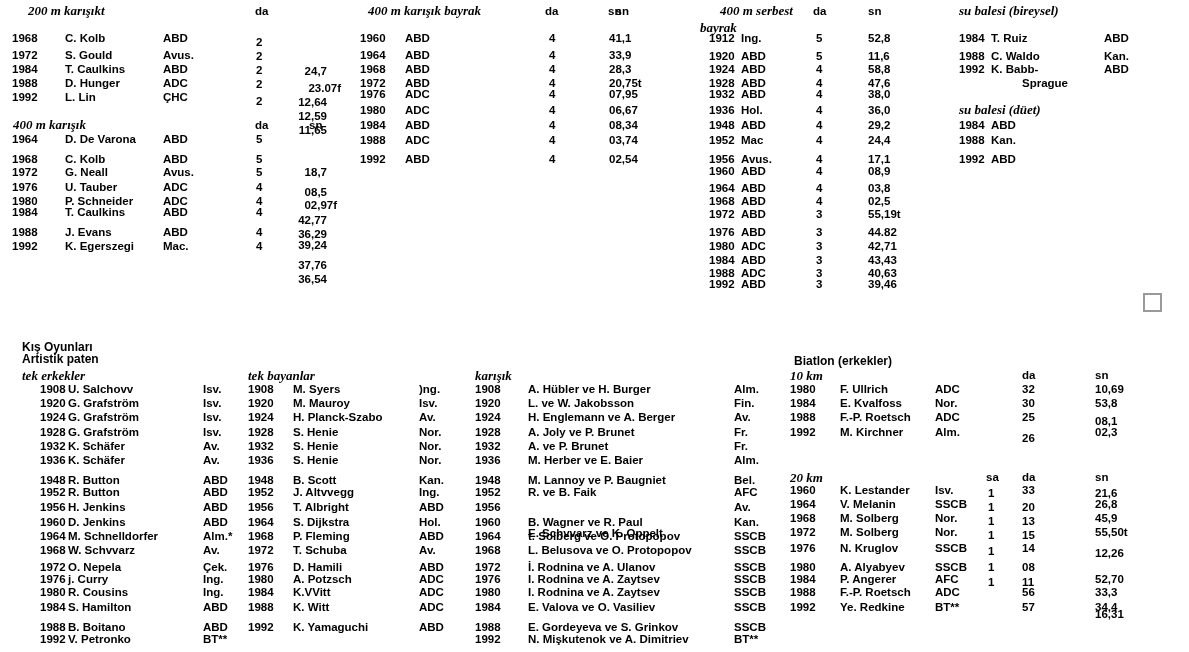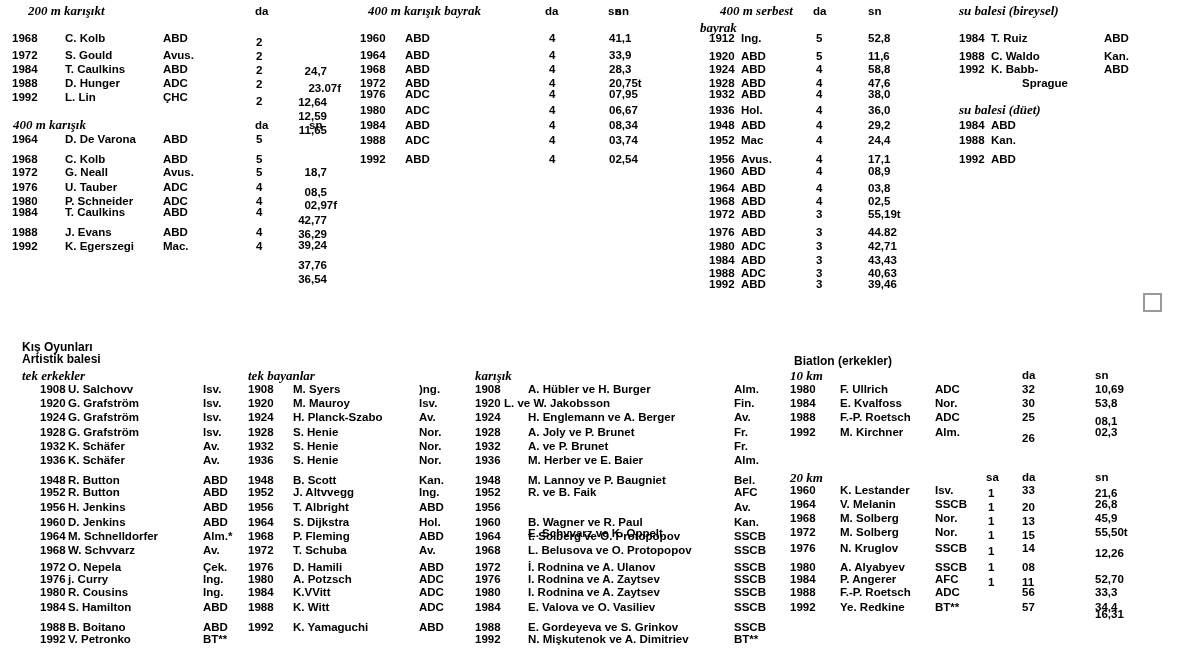--- a/index.html
+++ b/index.html
@@ -279,21 +279,21 @@
 
   <div class="cell" style="left:959px;top:135px;">1988</div>
   <div class="cell" style="left:991px;top:135px;">Kan.</div>
 
   <div class="cell" style="left:959px;top:154px;">1992</div>
   <div class="cell" style="left:991px;top:154px;">ABD</div>
 
   <div class="box" style="left:1143px;top:293px;width:15px;height:15px;"></div>
 
   <div class="secthdr" style="left:22px;top:341px;">Kış Oyunları</div>
-  <div class="secthdr" style="left:22px;top:353px;">Artistik balesi</div>
+  <div class="secthdr" style="left:22px;top:353px;">Artistik paten</div>
 
   <div class="hdr" style="left:22px;top:369px;">tek erkekler</div>
 
   <div class="cell" style="left:40px;top:384px;">1908</div>
   <div class="cell" style="left:68px;top:384px;">U. Salchovv</div>
   <div class="cell" style="left:203px;top:384px;">Isv.</div>
 
   <div class="cell" style="left:40px;top:398px;">1920</div>
   <div class="cell" style="left:68px;top:398px;">G. Grafström</div>
   <div class="cell" style="left:203px;top:398px;">Isv.</div>
@@ -432,21 +432,21 @@
   <div class="cell" style="left:293px;top:622px;">K. Yamaguchi</div>
   <div class="cell" style="left:419px;top:622px;">ABD</div>
 
   <div class="hdr" style="left:475px;top:369px;">karışık</div>
 
   <div class="cell" style="left:475px;top:384px;">1908</div>
   <div class="cell" style="left:528px;top:384px;">A. Hübler ve H. Burger</div>
   <div class="cell" style="left:734px;top:384px;">Alm.</div>
 
   <div class="cell" style="left:475px;top:398px;">1920</div>
-  <div class="cell" style="left:504px;top:398px;">L. ve W. Jakobsson</div>
+  <div class="cell" style="left:528px;top:398px;">L. ve W. Jakobsson</div>
   <div class="cell" style="left:734px;top:398px;">Fin.</div>
 
   <div class="cell" style="left:475px;top:412px;">1924</div>
   <div class="cell" style="left:528px;top:412px;">H. Englemann ve A. Berger</div>
   <div class="cell" style="left:734px;top:412px;">Av.</div>
 
   <div class="cell" style="left:475px;top:427px;">1928</div>
   <div class="cell" style="left:528px;top:427px;">A. Joly ve P. Brunet</div>
   <div class="cell" style="left:734px;top:427px;">Fr.</div>
 

